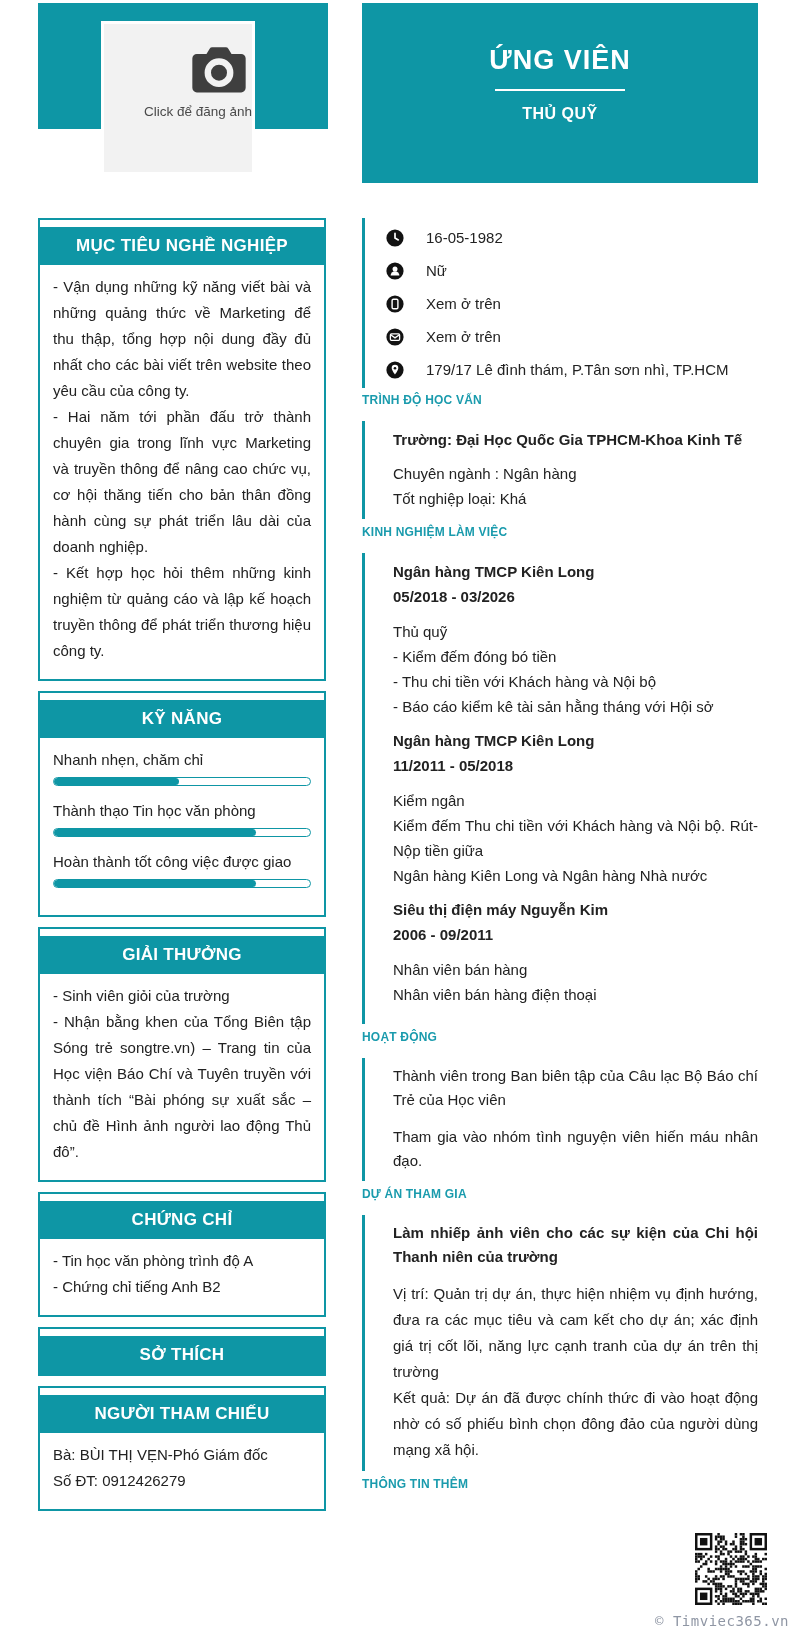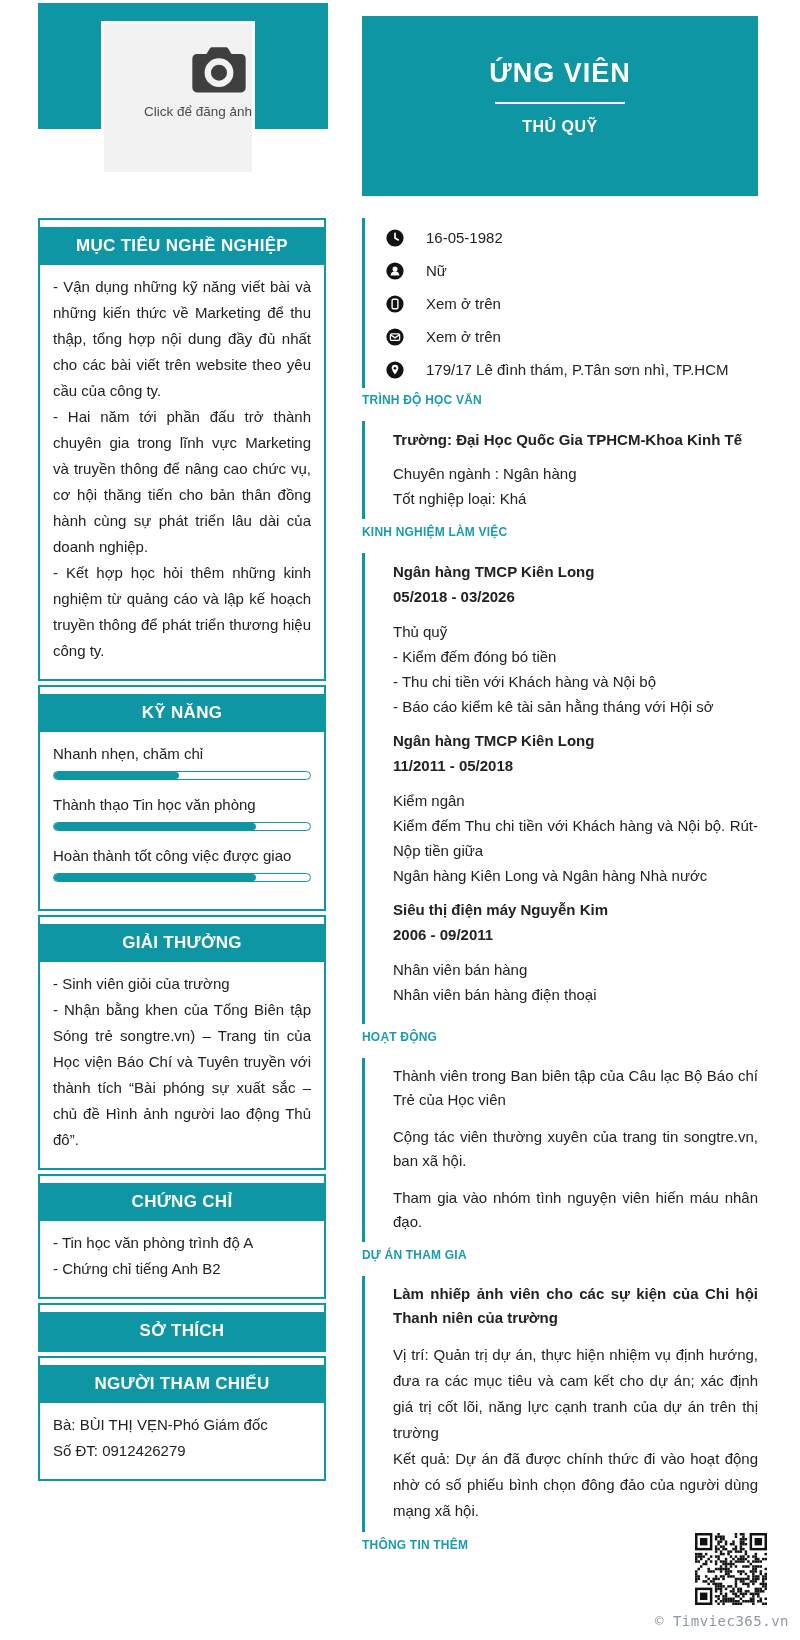--- a/index.html
+++ b/index.html
@@ -17,28 +17,28 @@
   
   .band-left{position:absolute;left:38px;top:3px;width:290px;height:126px;background:var(--accent);}
   .photo-box{
     position:absolute;left:101px;top:21px;width:154px;height:154px;
     background:#f2f2f2;border:3px solid #ffffff;text-align:right;cursor:pointer;
   }
   .photo-box .cam{margin-top:18px;}
   .photo-label{font-size:13.5px;color:#4a4a4a;margin-top:2px;}
   
   .header-block{
-    position:absolute;left:362px;top:16px;width:396px;height:180px;
+    position:absolute;left:362px;top:3px;width:396px;height:180px;
     background:var(--accent);color:#fff;text-align:center;padding-top:42px;
   }
   .header-name{font-size:27px;font-weight:bold;letter-spacing:1px;}
   .header-divider{width:130px;height:2px;background:#fff;margin:13px auto 14px;}
   .header-title{font-size:16px;font-weight:bold;letter-spacing:.5px;}
   
-  .left-col{position:absolute;left:38px;top:218px;width:288px;display:flex;flex-direction:column;gap:4px;}
+  .left-col{position:absolute;left:38px;top:218px;width:288px;display:flex;flex-direction:column;gap:10px;}
   .panel{border:2px solid var(--accent);background:#fff;padding-top:7px;}
   .panel-bar{
     background:var(--accent);color:#fff;text-align:center;
     font-size:17px;font-weight:bold;letter-spacing:.3px;padding:9px 2px;
   }
   .panel-body{padding:9px 13px 15px;font-size:15px;line-height:26px;text-align:justify;color:var(--text);}
   .panel-body p + p{margin-top:0;}
   
   .skill{margin-bottom:6px;}
   .skill-label{font-size:15px;line-height:25px;text-align:left;}
@@ -94,21 +94,21 @@
   <div class="header-divider"></div>
   <div class="header-title">THỦ QUỸ</div>
 </div>
 
 <div class="left-col">
 
   <div class="panel">
     <div class="panel-bar">MỤC TIÊU NGHỀ NGHIỆP</div>
     <div class="panel-body para-stack">
 
-    <p>- Vận dụng những kỹ năng viết bài và những kiến thức về Marketing để thu thập, tổng hợp nội dung đầy đủ nhất cho các bài viết trên website theo yêu cầu của công ty.</p>
+    <p>- Vận dụng những kỹ năng viết bài và những quảng thức về Marketing để thu thập, tổng hợp nội dung đầy đủ nhất cho các bài viết trên website theo yêu cầu của công ty.</p>
         <p>- Hai năm tới phần đấu trở thành chuyên gia trong lĩnh vực Marketing và truyền thông để nâng cao chức vụ,  cơ hội thăng tiến cho bản thân đồng hành cùng sự phát triển lâu dài của doanh nghiệp.</p>
         <p>- Kết hợp học hỏi thêm những kinh nghiệm từ quảng cáo và lập kế hoạch truyền thông để phát triển thương hiệu công ty.</p>
       </div>
   </div>
 
   <div class="panel">
     <div class="panel-bar">KỸ NĂNG</div>
     <div class="panel-body">
 
         <div class="skill">
@@ -248,21 +248,20 @@
       <div>Nhân viên bán hàng</div>
           <div>Nhân viên bán hàng điện thoại</div>
         </div>
     </div>
   </div>
 
   <div class="sec-heading">HOẠT ĐỘNG</div>
   <div class="sec-block para-group">
 
   <p>Thành viên trong Ban biên tập của Câu lạc Bộ Báo chí Trẻ của Học viên</p>
-      <p>Cộng tác viên thường xuyên của trang tin songtre.vn, ban xã hội.</p>
       <p>Tham gia vào nhóm tình nguyện viên hiến máu nhân đạo.</p>
     </div>
 
   <div class="sec-heading">DỰ ÁN THAM GIA</div>
   <div class="sec-block">
     <div class="bold proj-head">Làm nhiếp ảnh viên cho các sự kiện của Chi hội Thanh niên của trường</div>
     <div class="proj-paras">
 
     <p>Vị trí: Quản trị dự án, thực hiện nhiệm vụ định hướng, đưa ra các mục tiêu và cam kết cho dự án; xác định giá trị cốt lõi, năng lực cạnh tranh của dự án trên thị trường</p>
         <p>Kết quả: Dự án đã được chính thức đi vào hoạt động nhờ có số phiếu bình chọn đông đảo của người dùng mạng xã hội.</p>

